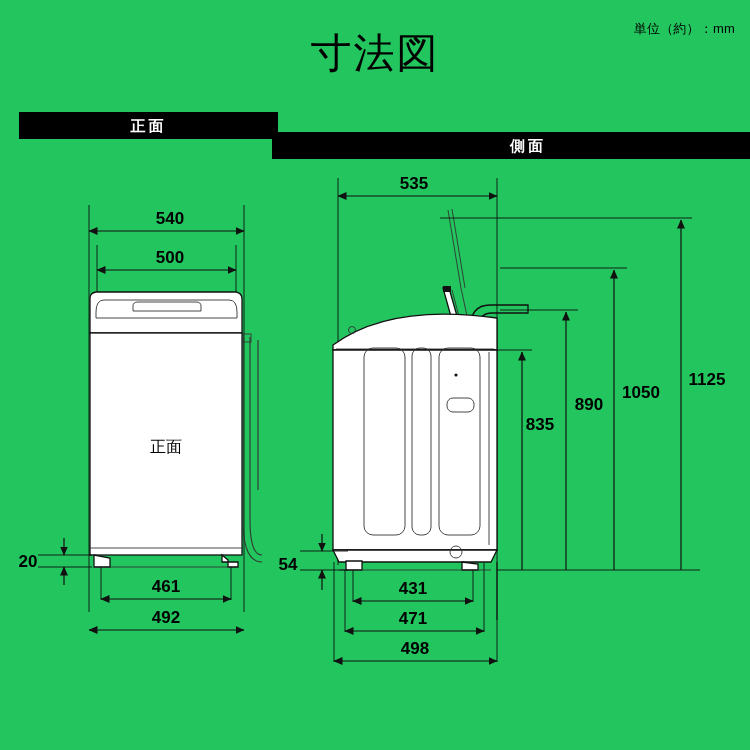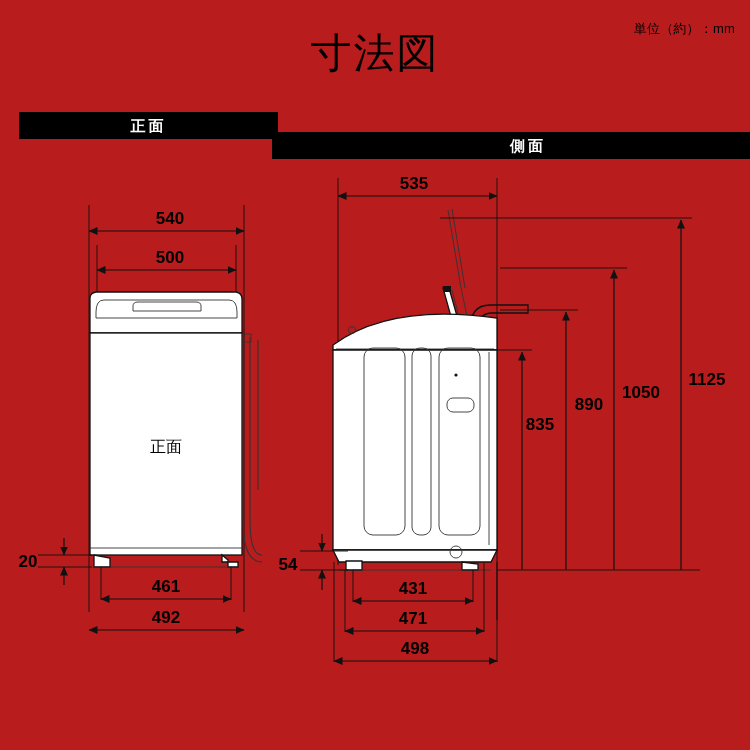--- a/index.html
+++ b/index.html
@@ -9,21 +9,21 @@
   }
   body {
     font-family: "Liberation Sans", "DejaVu Sans", sans-serif;
     color: #000000;
   }
   #page {
     position: relative;
     width: 750px;
     height: 750px;
     overflow: hidden;
-    background: #b91c1c;
+    background: #22c55e;
   }
   .abs { position: absolute; }
 
   
   #unit-note {
     left: 0; top: 20px;
     width: 735px;
     text-align: right;
     font-size: 13px;
     letter-spacing: .2px;

